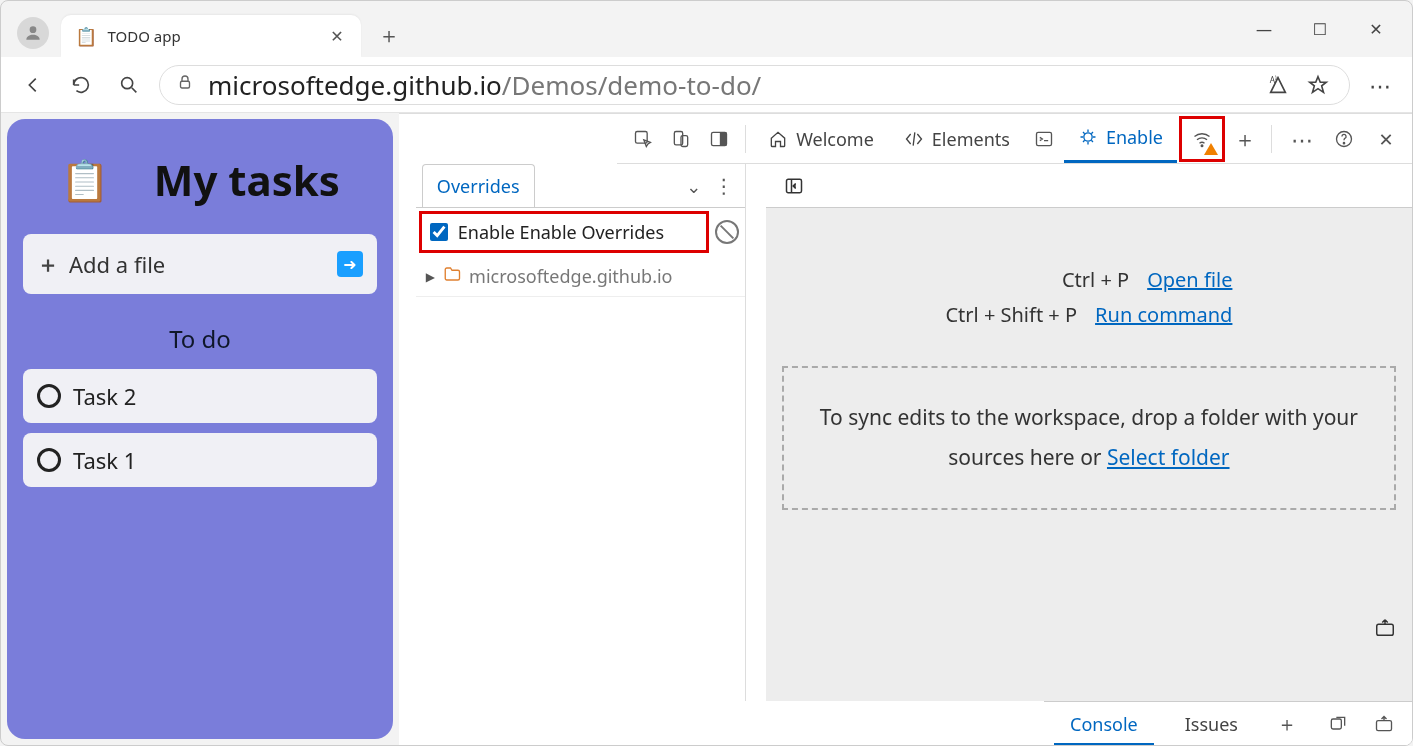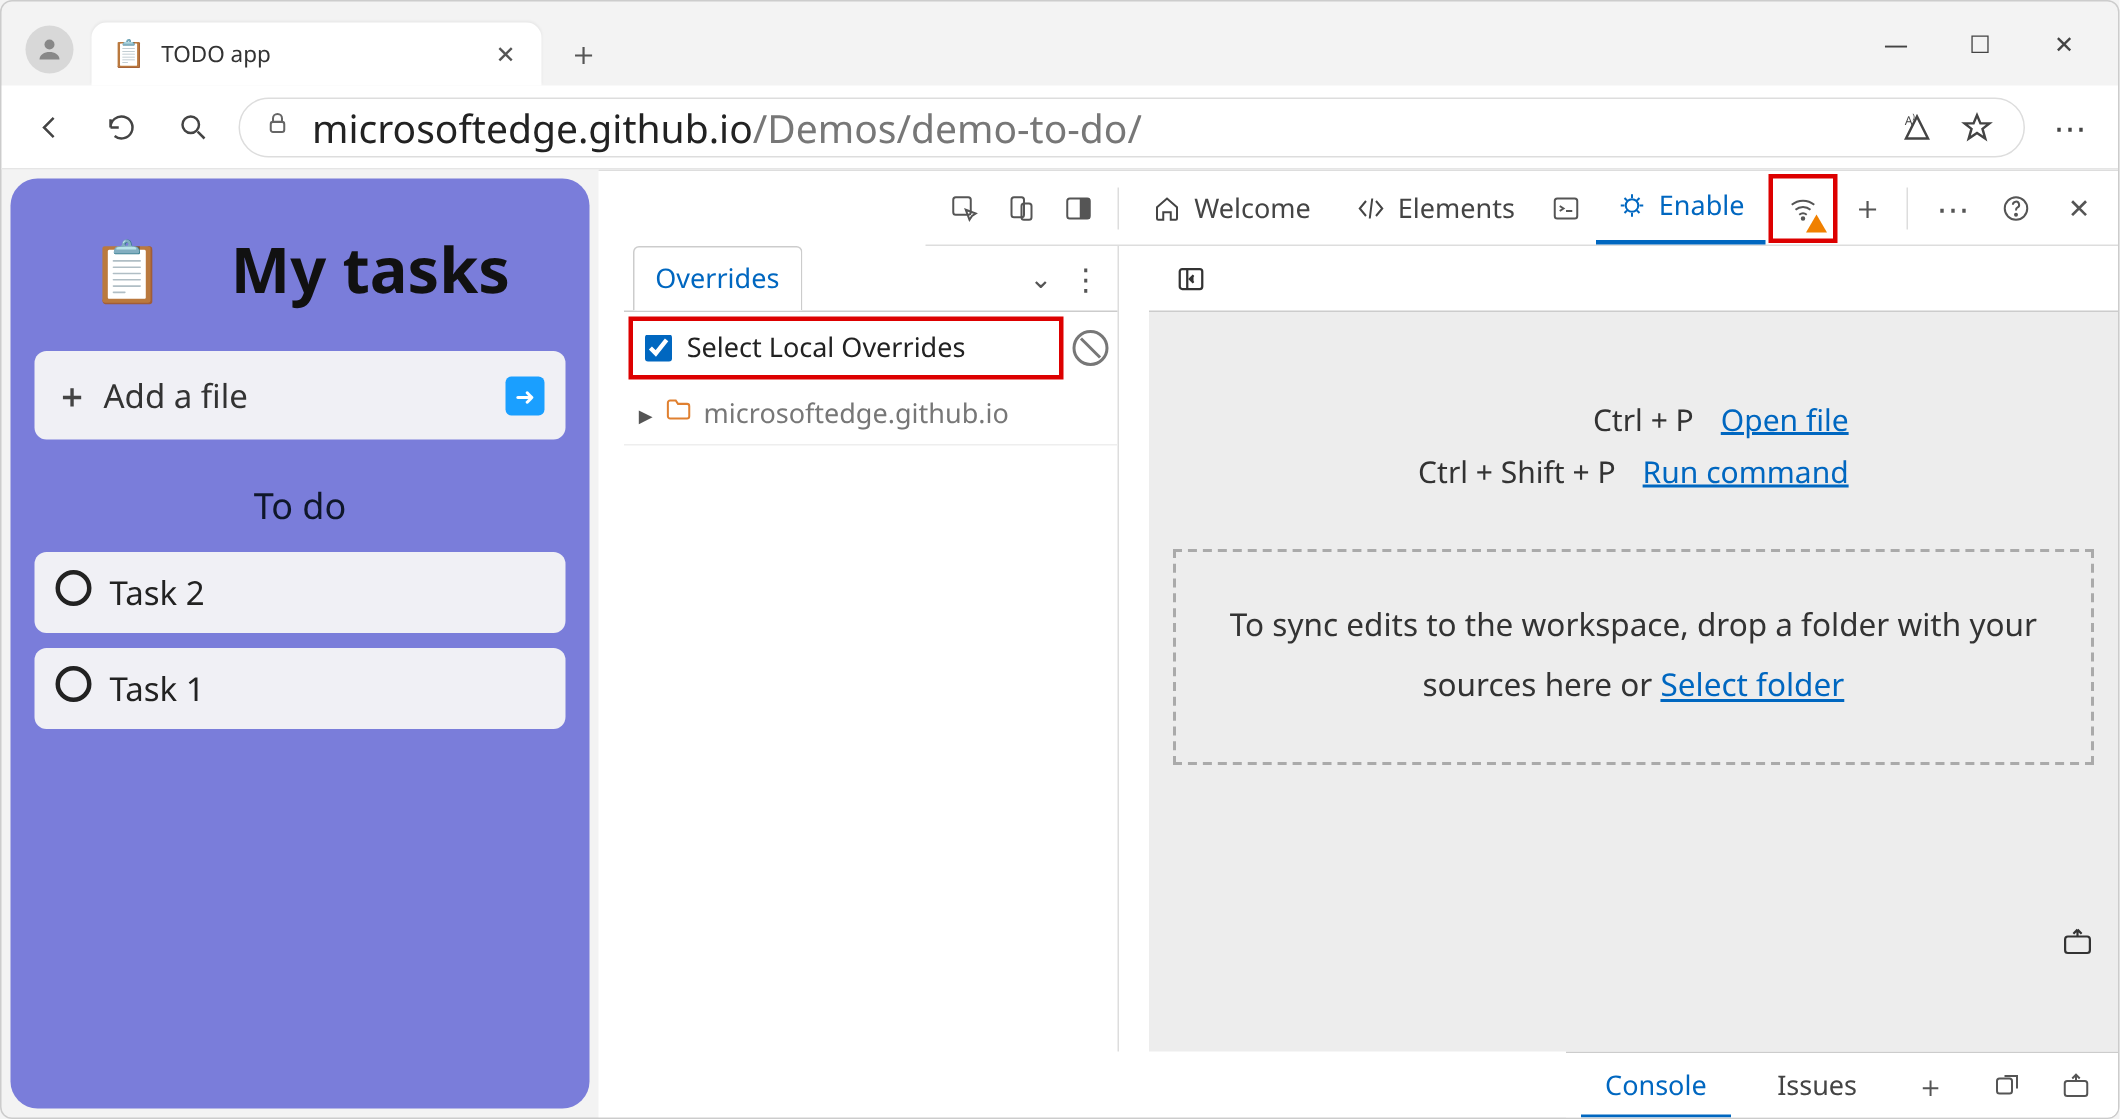--- a/index.html
+++ b/index.html
@@ -33,21 +33,21 @@
   .app-panel { width:398px; padding:6px; }
   .app-card { width:100%; height:100%; background:#7a7dda; border-radius:18px; padding:18px 16px; overflow:hidden;}
   .app-title { display:flex; align-items:center; justify-content:center; gap:14px; margin:14px 0 26px;}
   .app-title .clip { font-size:40px;}
   .app-title h1 { font-size:42px; font-weight:700; color:#111;margin-left:30px;}
   .add-task { background:#f0f0f5; border-radius:8px; padding:14px 14px; display:flex; align-items:center; gap:10px;}
   .add-task .plus { font-size:22px; color:#444; font-weight:bold;}
   .add-task .placeholder { font-size:22px; color:#333; flex:1;}
   .add-task .go { width:26px;height:26px;background:#1a9fff;border-radius:4px;display:flex;align-items:center;justify-content:center;color:#fff;font-size:16px;}
   .section-label { text-align:center; font-size:24px; color:#0f172a; margin:28px 0 14px;}
-  .task { background:#f0f0f5; border-radius:8px; padding:12px 14px; display:flex; align-items:flex-start; gap:12px; margin-bottom:10px;}
+  .task { background:#f0f0f5; border-radius:8px; padding:12px 14px; display:flex; align-items:center; gap:12px; margin-bottom:10px;}
   .task .circle { width:24px;height:24px;border:3px solid #222;border-radius:50%;}
   .task .task-text{ font-size:22px; color:#222;}
 
   
   .devtools { flex:1; display:flex; flex-direction:column; background:#fff; border-top:1px solid #ddd;align-items:flex-end;}
   .dt-tabbar { height:50px; display:flex; align-items:center; border-bottom:1px solid #ddd; padding:0 8px; gap:2px;}
   .dt-iconbtn { width:36px;height:36px;display:flex;align-items:center;justify-content:center;color:#555;}
   .dt-iconbtn svg{width:20px;height:20px;stroke:#555;fill:none;stroke-width:1.6;}
   .dt-sep { width:1px; height:28px; background:#ddd; margin:0 6px;}
   .dt-tab { display:flex; align-items:center; gap:8px; padding:0 14px; height:100%; font-size:18px; color:#444;}
@@ -250,21 +250,21 @@
     <div class="dt-body">
       <div class="dt-left">
         <div class="dt-left-tabs">
           <div class="dt-left-tab">Overrides</div>
           <div class="chev">⌄</div>
           <div class="more">⋮</div>
         </div>
         <div style="display:flex;align-items:center;">
           <div class="enable-row" style="flex:1;display:flex;align-items:center;gap:10px;">
             <input type="checkbox" checked="" style="">
-            <label>Select Local Overrides</label>
+            <label>Enable Enable Overrides</label>
           </div>
           <div class="clear-ico"></div>
         </div>
         <div class="tree-row">
           <span class="tw">▶</span>
           <span class="folder"><svg viewBox="0 0 24 24">
                 <path d="M3 6a2 2 0 0 1 2-2h5l2 3h8a2 2 0 0 1 2 2v9a2 2 0 0 1-2 2H5a2 2 0 0 1-2-2z"></path>
               </svg></span>
           <span>microsoftedge.github.io</span>
         </div>

